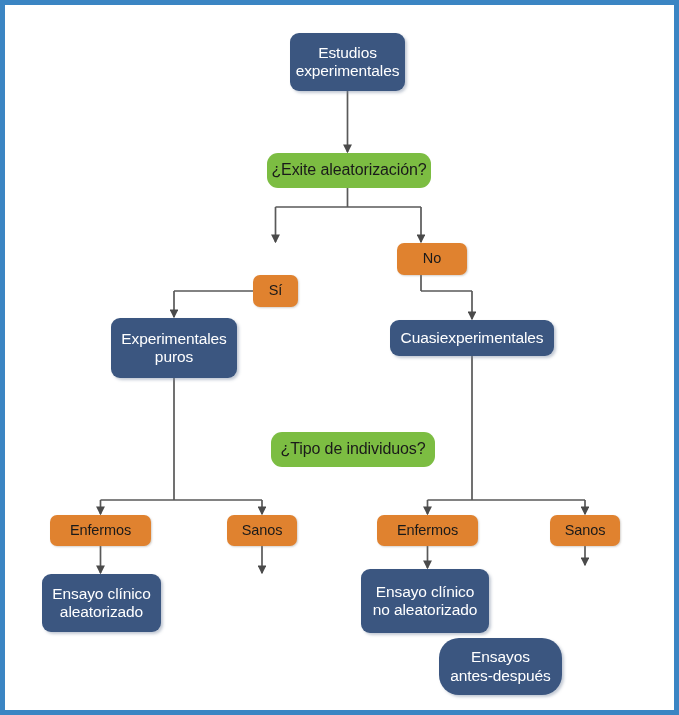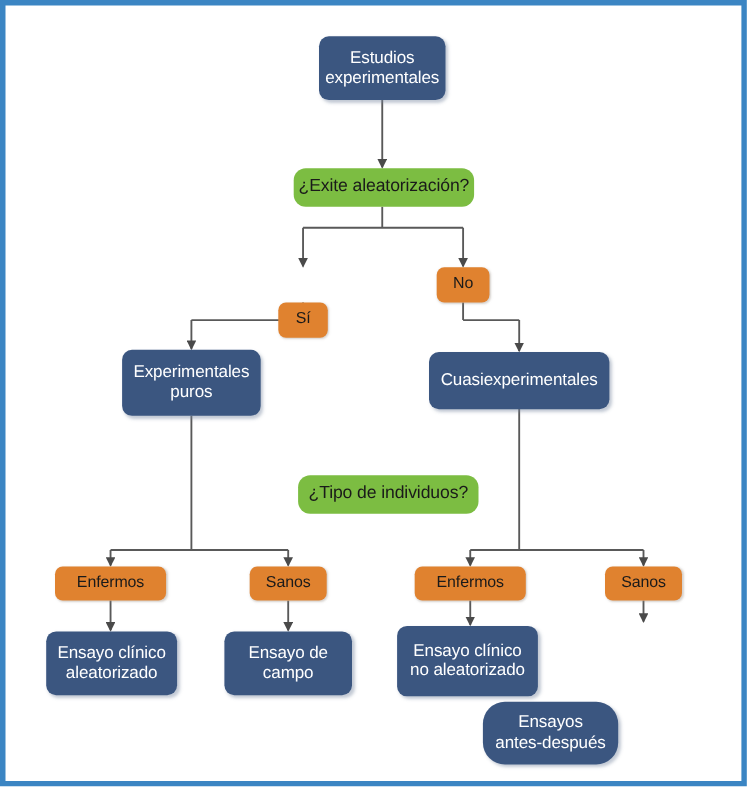--- a/index.html
+++ b/index.html
@@ -101,31 +101,29 @@
       <path d="M 169 373 L 169 495 M 95.5 495 L 257 495"></path>
 
       <path d="M 467 351 L 467 495 M 422.5 495 L 580 495"></path>
     </g>
   </svg>
 
   <div class="node blue" style="left: 285px; top: 28px; width: 115px; height: 58px;">Estudios
 experimentales</div>
   <div class="node green" style="left: 262px; top: 148px; width: 164px; height: 35px;">¿Exite aleatorización?</div>
   <div class="node orange" style="left: 248px; top: 238px; width: 45px; height: 32px; margin-top: 32px;">Sí</div>
-  <div class="node orange" style="left: 392px; top: 238px; width: 48px; height: 32px;">No</div>
+  <div class="node orange" style="left: 392px; top: 238px; width: 70px; height: 32px;">No</div>
   <div class="node blue" style="left: 106px; top: 313px; width: 126px; height: 60px;">Experimentales
 puros</div>
-  <div class="node blue" style="left: 385px; top: 315px; width: 164px; height: 52px;">Cuasiexperimentales</div>
+  <div class="node blue" style="left: 385px; top: 315px; width: 164px; height: 36px;">Cuasiexperimentales</div>
   <div class="node green" style="left: 266px; top: 427px; width: 164px; height: 35px;">¿Tipo de individuos?</div>
   <div class="node orange" style="left: 45px; top: 510px; width: 101px; height: 31px;">Enfermos</div>
   <div class="node orange" style="left: 222px; top: 510px; width: 70px; height: 31px;">Sanos</div>
   <div class="node orange" style="left: 372px; top: 510px; width: 101px; height: 31px;">Enfermos</div>
   <div class="node orange" style="left: 545px; top: 510px; width: 70px; height: 31px;">Sanos</div>
   <div class="node blue" style="left: 37px; top: 569px; width: 119px; height: 58px;">Ensayo clínico
 aleatorizado</div>
-  <div class="node blue" style="left: 199px; top: 569px; width: 116px; height: 58px;">Ensayo de
-campo</div>
   <div class="node blue" style="left: 356px; top: 564px; width: 128px; height: 64px;">Ensayo clínico
 no aleatorizado</div>
   <div class="node blue" style="left: 434px; top: 633px; width: 123px; height: 57px; border-radius: 20px;">Ensayos
 antes-después</div>
 
 </div>
 
 </body></html>

